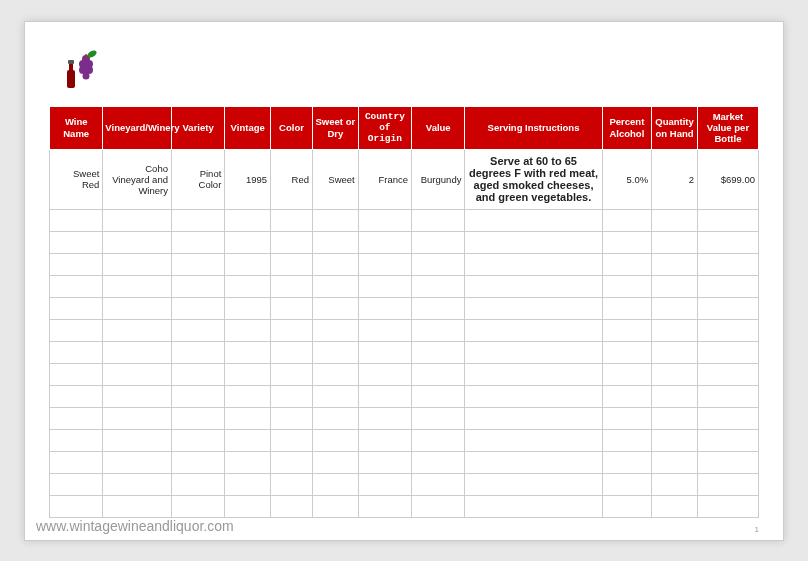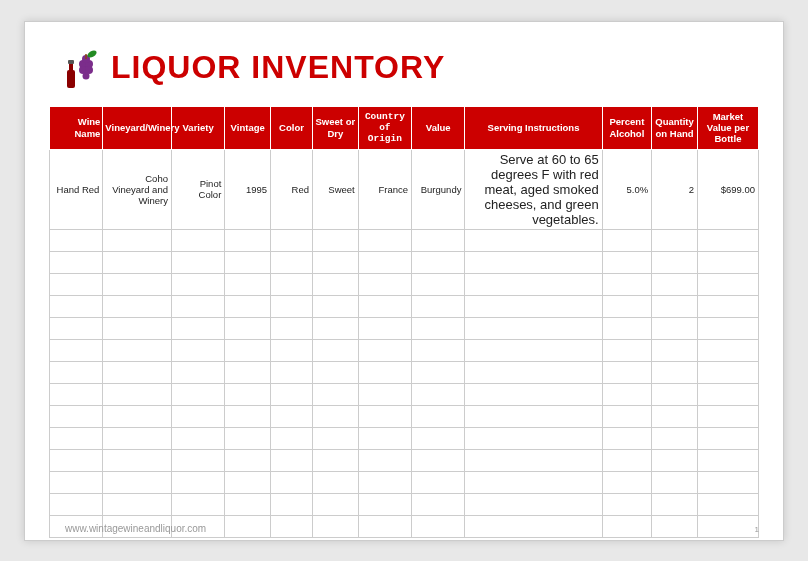--- a/index.html
+++ b/index.html
@@ -79,38 +79,38 @@
       vertical-align: middle;
       color: #222;
     }
 
     tbody tr:first-child td {
       height: 55px;
       vertical-align: middle;
       text-align: right;
     }
 
-    .col-wine { width: 7%; text-align: right; }
+    .col-wine { width: 7%; }
     .col-vineyard { width: 9%; }
     .col-variety { width: 7%; }
     .col-vintage { width: 6%; }
     .col-color { width: 5.5%; }
     .col-sweet { width: 6%; }
     .col-country { width: 7%; font-family: Liberation Mono, monospace; }
     .col-region { width: 7%; }
     .col-serving { width: 18%; }
     .col-percent { width: 6.5%; }
     .col-quantity { width: 6%; }
     .col-market { width: 8%; margin-top: 20px; }
 
     .footer-text {
       position: absolute;
       bottom: 6px;
-      left: 40px;
-      font-size: 10px;
+      left: 11px;
+      font-size: 14px;
       color: #999;
     }
 
     .footer-right {
       position: absolute;
       bottom: 6px;
       right: 24px;
       font-size: 8px;
       color: #999;
     }
@@ -133,21 +133,20 @@
       <circle cx="37" cy="17" r="4" fill="#7B2D8B"></circle>
       <circle cx="34" cy="28" r="4" fill="#7B2D8B"></circle>
       <circle cx="40" cy="28" r="4" fill="#7B2D8B"></circle>
       <circle cx="37" cy="34" r="3.5" fill="#7B2D8B"></circle>
 
       <ellipse cx="43" cy="12" rx="5" ry="3" fill="#228B22" transform="rotate(-30 43 12)"></ellipse>
 
       <line x1="37" y1="12" x2="37" y2="17" stroke="#8B4513" stroke-width="1.5"></line>
     </svg>
 
-    <span class="title">LIQUOR INVENTORY</span>
   </div>
 
   <table>
     <thead>
       <tr>
         <th class="col-wine">Wine Name</th>
         <th class="col-vineyard">Vineyard/Winery</th>
         <th class="col-variety">Variety</th>
         <th class="col-vintage">Vintage</th>
         <th class="col-color">Color</th>
@@ -156,29 +155,29 @@
         <th class="col-region">Value</th>
         <th class="col-serving">Serving Instructions</th>
         <th class="col-percent">Percent Alcohol</th>
         <th class="col-quantity">Quantity on Hand</th>
         <th class="col-market">Market Value per Bottle</th>
       </tr>
     </thead>
     <tbody id="table-body">
 
       <tr style="height:60px;">
-        <td>Hand Red</td>
+        <td>Sweet Red</td>
         <td>Coho Vineyard and Winery</td>
         <td>Pinot Color</td>
         <td>1995</td>
         <td>Red</td>
         <td>Sweet</td>
         <td>France</td>
         <td>Burgundy</td>
-        <td style="text-align:right; font-size:13px;">Serve at 60 to 65 degrees F with red meat, aged smoked cheeses, and green vegetables.</td>
+        <td style="text-align:center; font-size:11px;font-weight:bold;">Serve at 60 to 65 degrees F with red meat, aged smoked cheeses, and green vegetables.</td>
         <td>5.0%</td>
         <td>2</td>
         <td>$699.00</td>
       </tr>
     <tr style="height: 22px;">
           <td></td>
           <td></td>
           <td></td>
           <td></td>
           <td></td>

